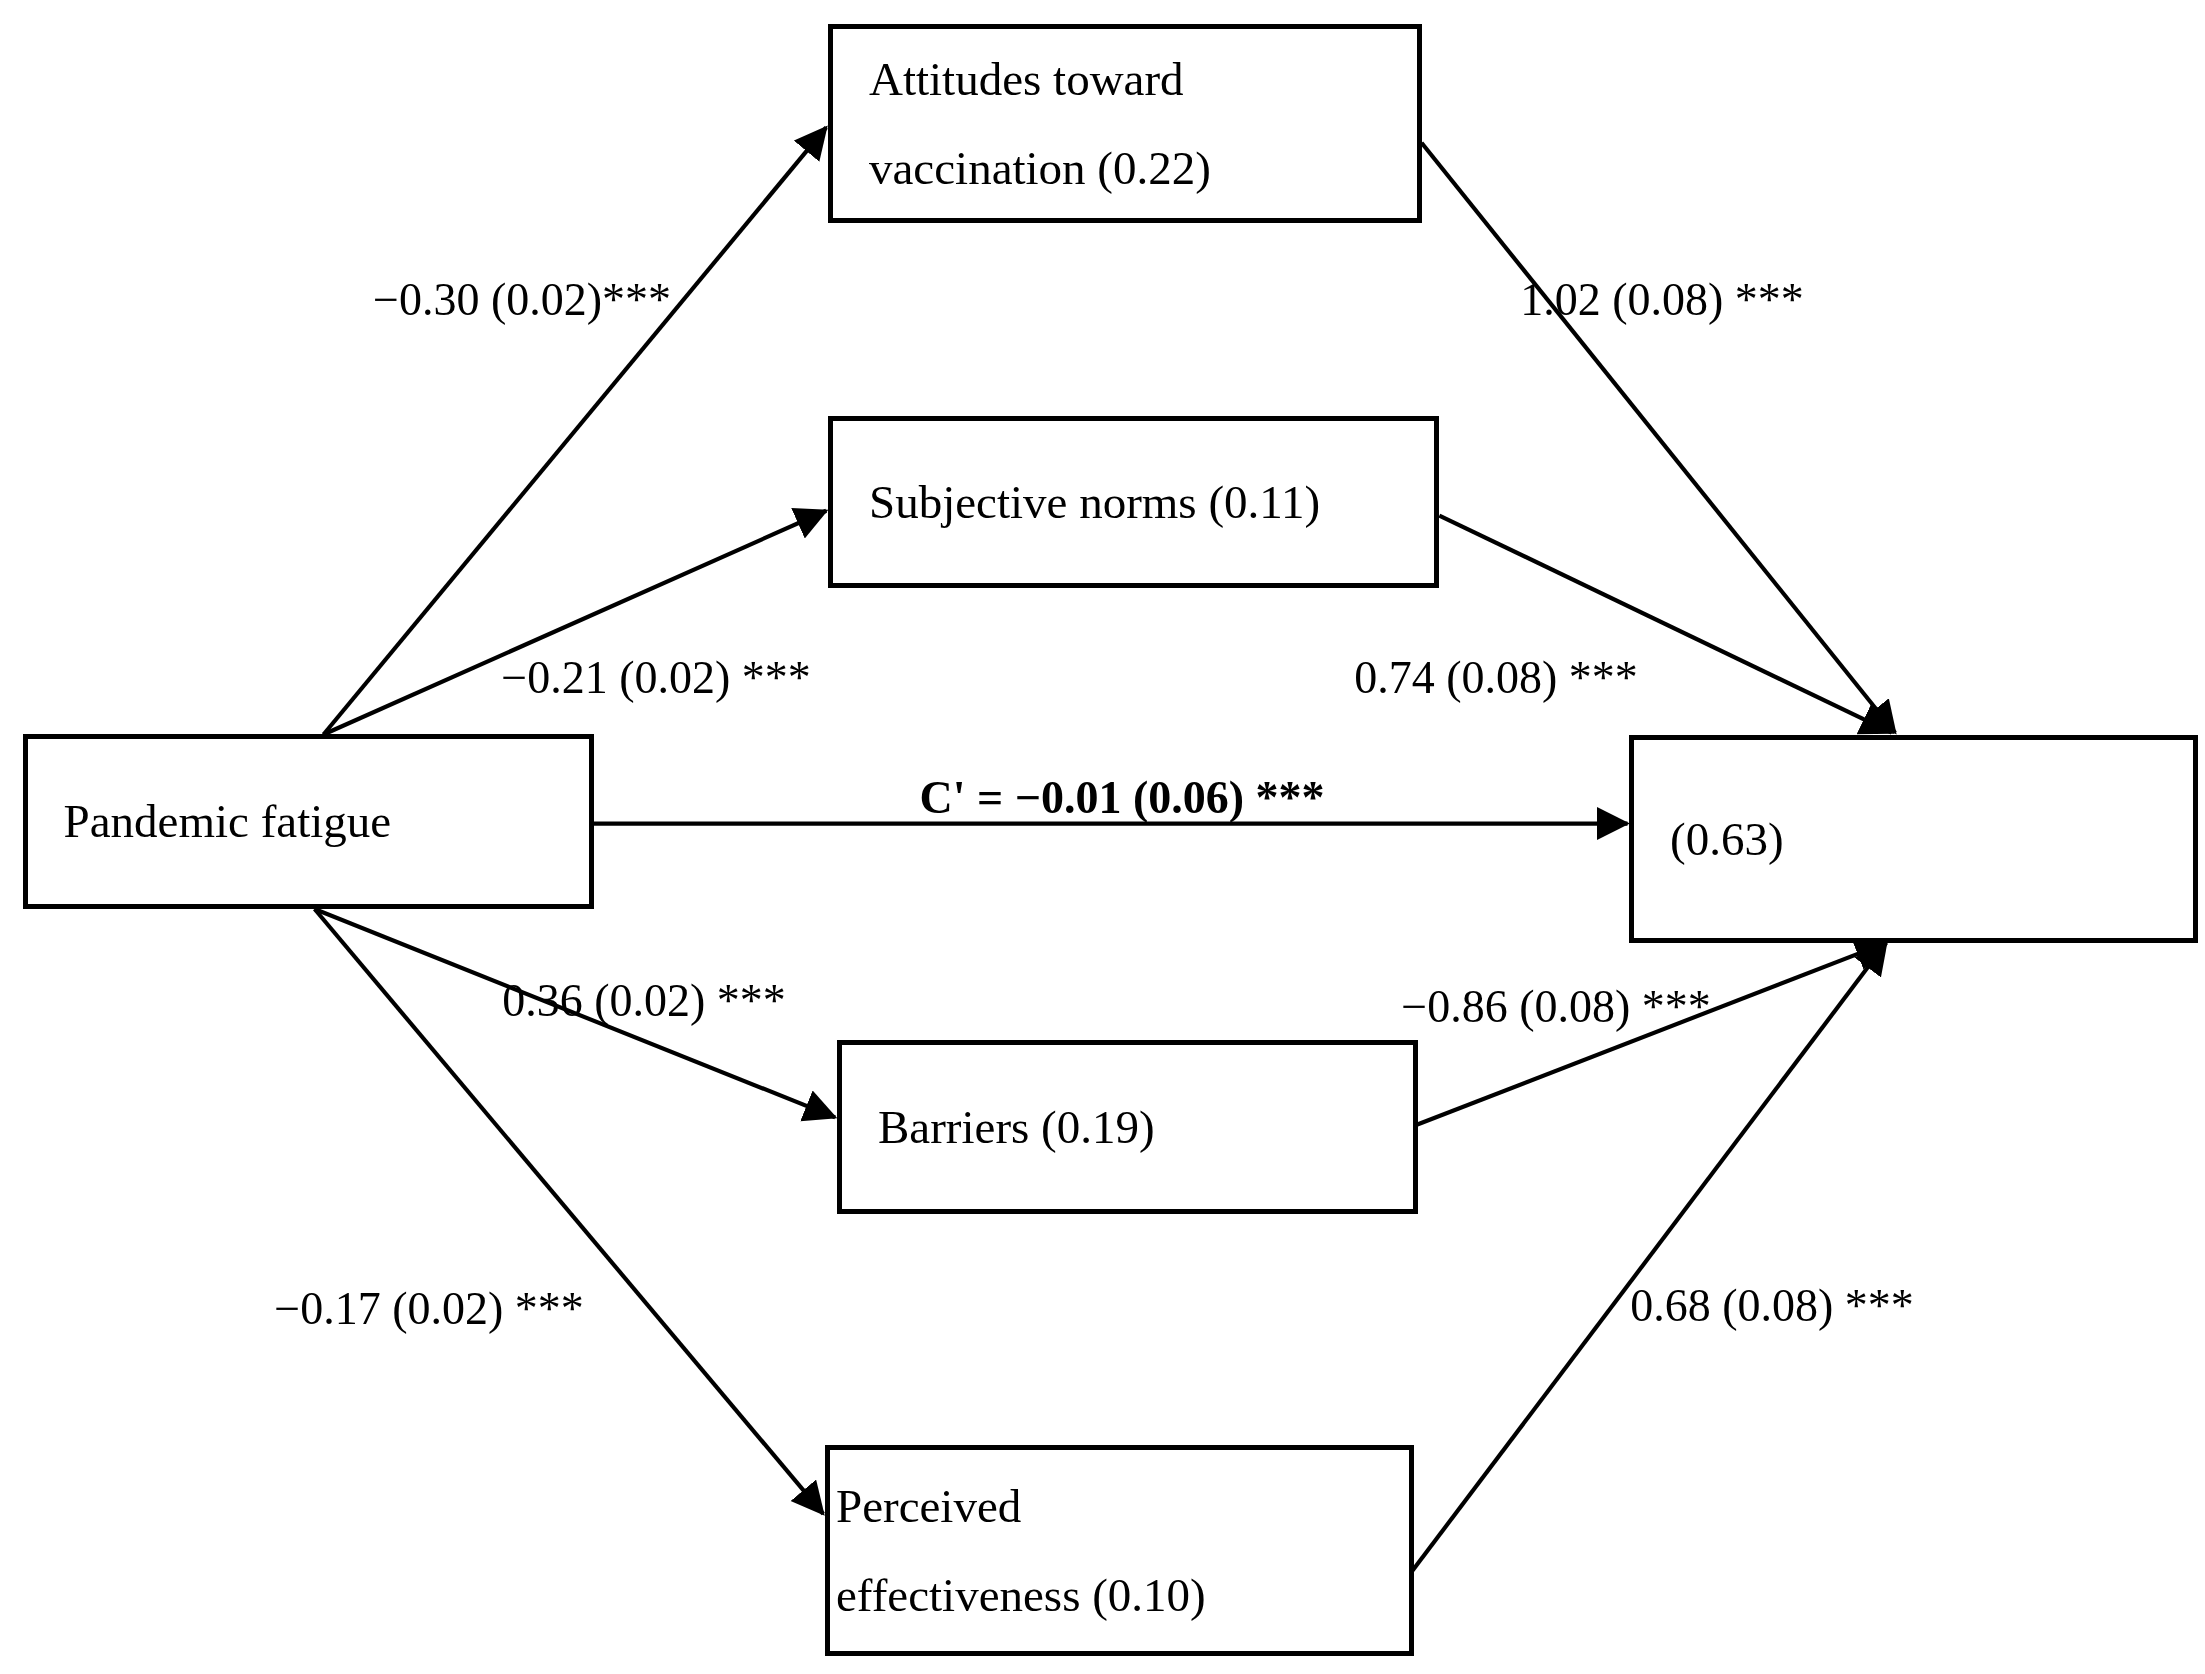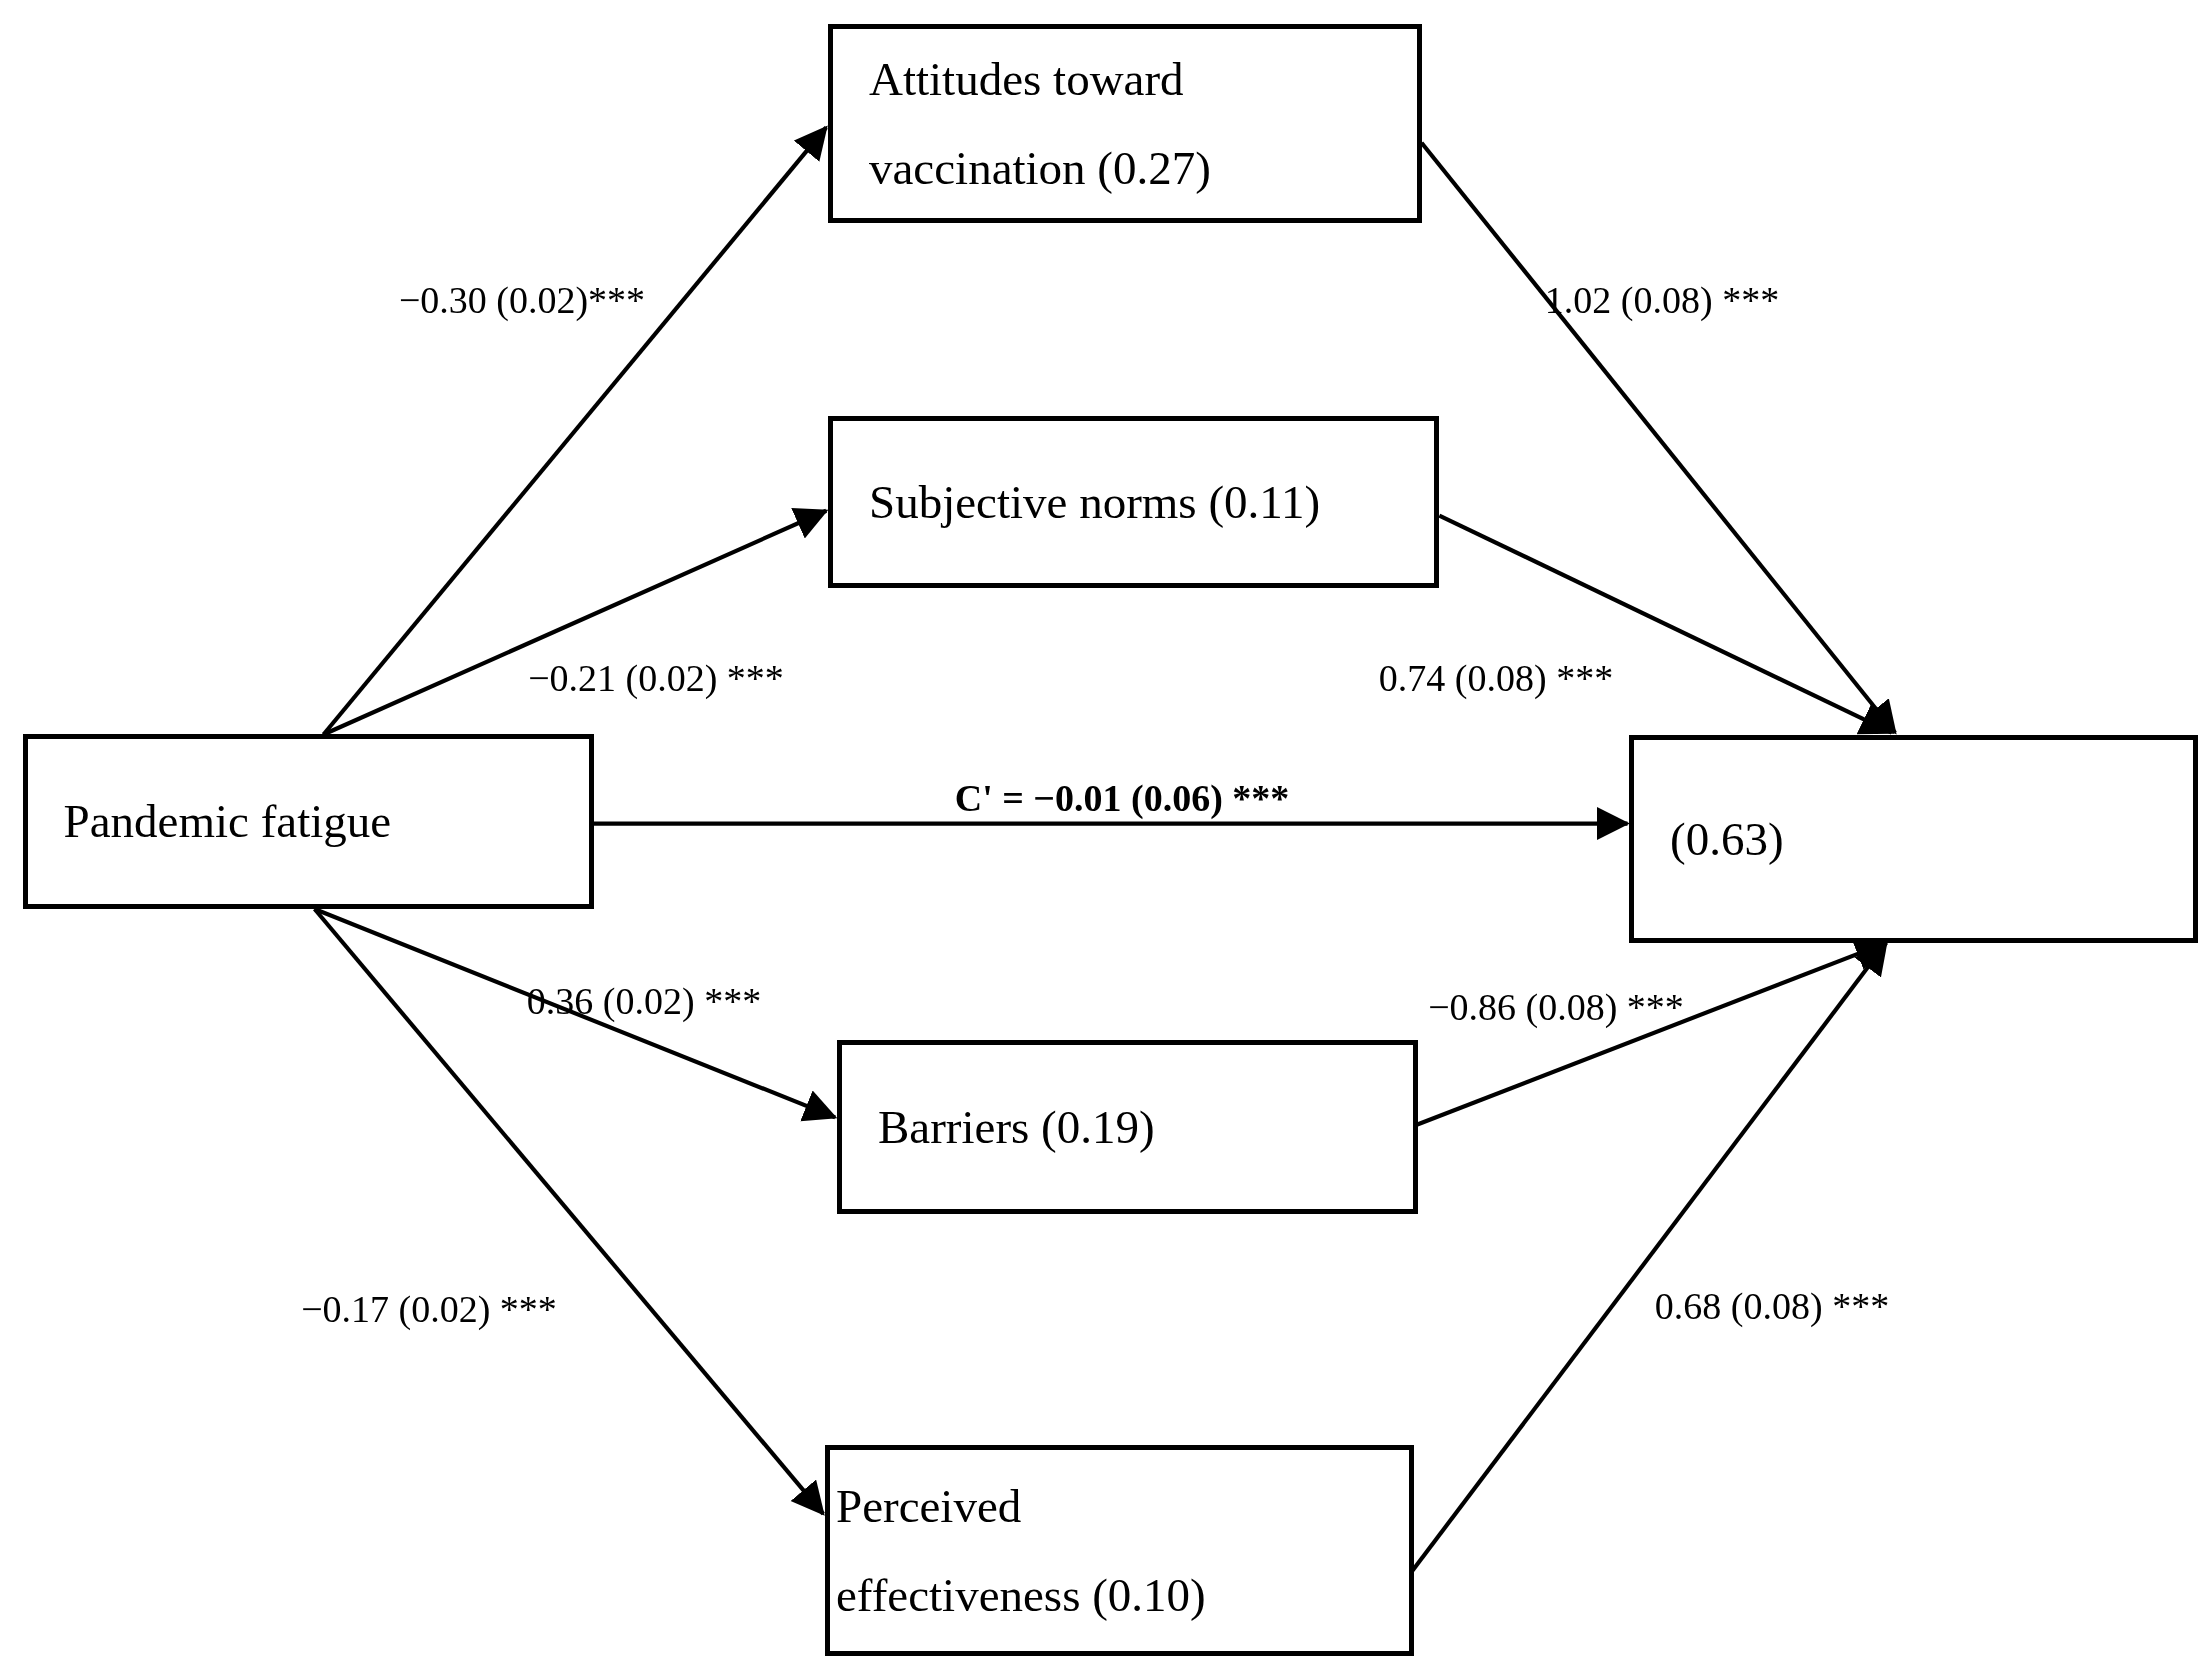--- a/index.html
+++ b/index.html
@@ -37,21 +37,21 @@
   }
   .node .line {
     display: block;
     font-size: 47px;
     line-height: 89px;
     white-space: nowrap;
   }
   .edge-label {
     position: absolute;
     transform: translate(-50%, -50%);
-    font-size: 38px;
+    font-size: 46px;
     line-height: 1;
     white-space: nowrap;
     z-index: 2;
   }
   
   #node-attitudes  { left: 828px; top: 24px;   width: 594px; height: 199px; }
   #node-subjective { left: 828px; top: 416px;  width: 611px; height: 172px; }
   #node-fatigue    { left: 22.6px;   top: 734px; width: 571px;  height: 175px; }
   #node-intention  { left: 1629px; top: 735px; width: 569px;  height: 208px; }
   #node-barriers   { left: 837px; top: 1040px; width: 581px;  height: 174px; }
@@ -84,21 +84,21 @@
     <line x1="2425" y1="868" x2="3187" y2="1234" stroke="#000000" stroke-width="7" marker-end="url(#arrowhead)"></line>
     <line x1="1000" y1="1387" x2="2742" y2="1387" stroke="#000000" stroke-width="7" marker-end="url(#arrowhead)"></line>
     <line x1="530" y1="1531" x2="1407" y2="1882" stroke="#000000" stroke-width="7" marker-end="url(#arrowhead)"></line>
     <line x1="2388" y1="1894" x2="3178" y2="1588" stroke="#000000" stroke-width="7" marker-end="url(#arrowhead)"></line>
     <line x1="530" y1="1531" x2="1387" y2="2550" stroke="#000000" stroke-width="7" marker-end="url(#arrowhead)"></line>
     <line x1="2378" y1="2648" x2="3178" y2="1588" stroke="#000000" stroke-width="7" marker-end="url(#arrowhead)"></line>
   </svg>
 
   <div class="node" id="node-attitudes">
     <span class="line">Attitudes toward</span>
-    <span class="line">vaccination (0.27)</span>
+    <span class="line">vaccination (0.22)</span>
   </div>
 
   <div class="node" id="node-subjective">
     <span class="line">Subjective norms (0.11)</span>
   </div>
 
   <div class="node" id="node-fatigue">
     <span class="line">Pandemic fatigue</span>
   </div>
 

